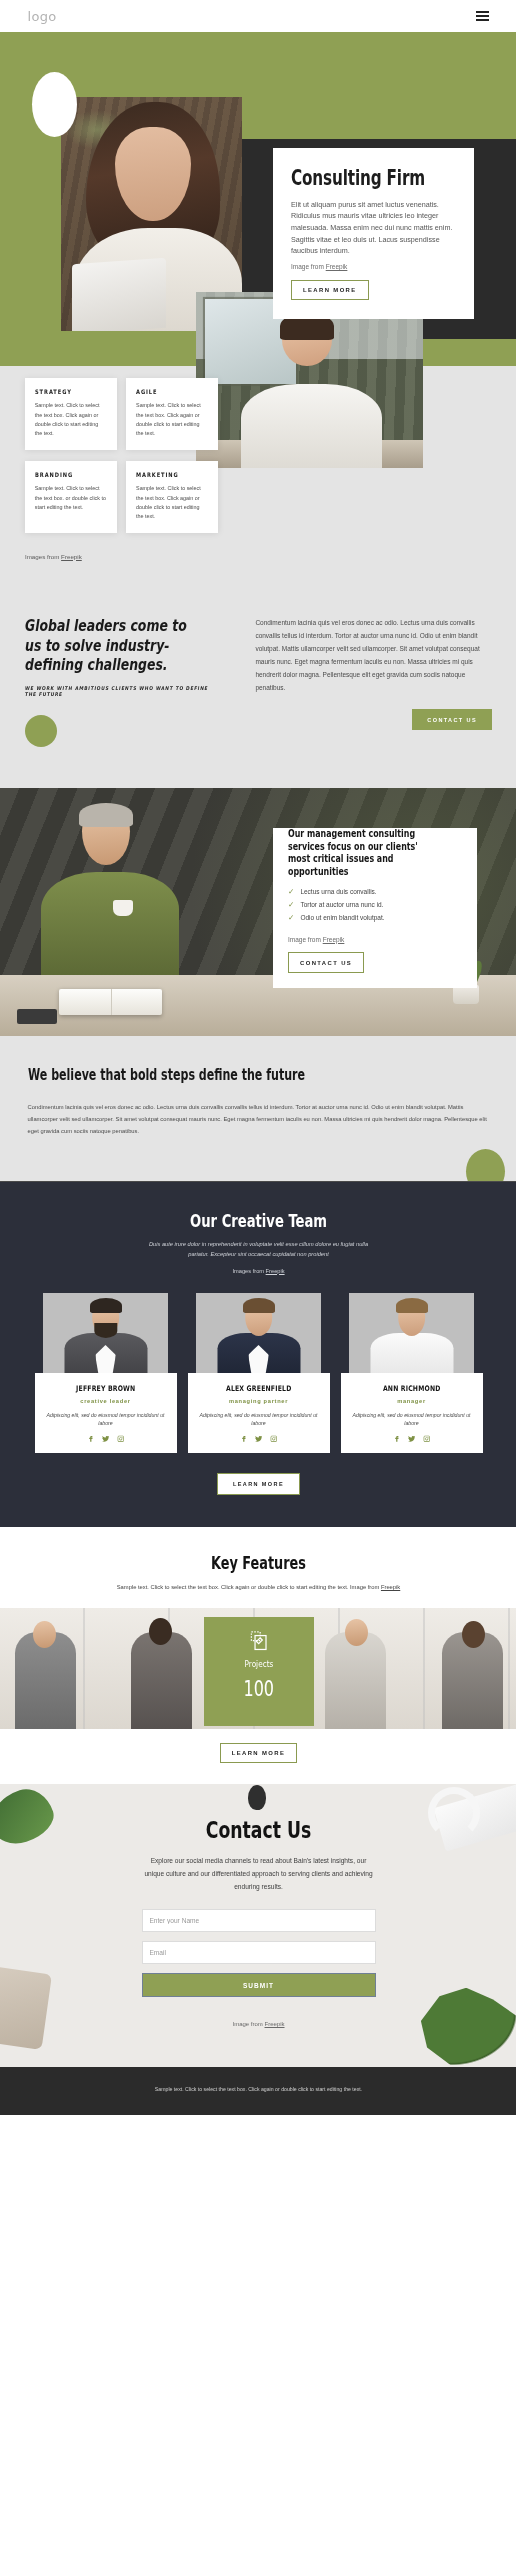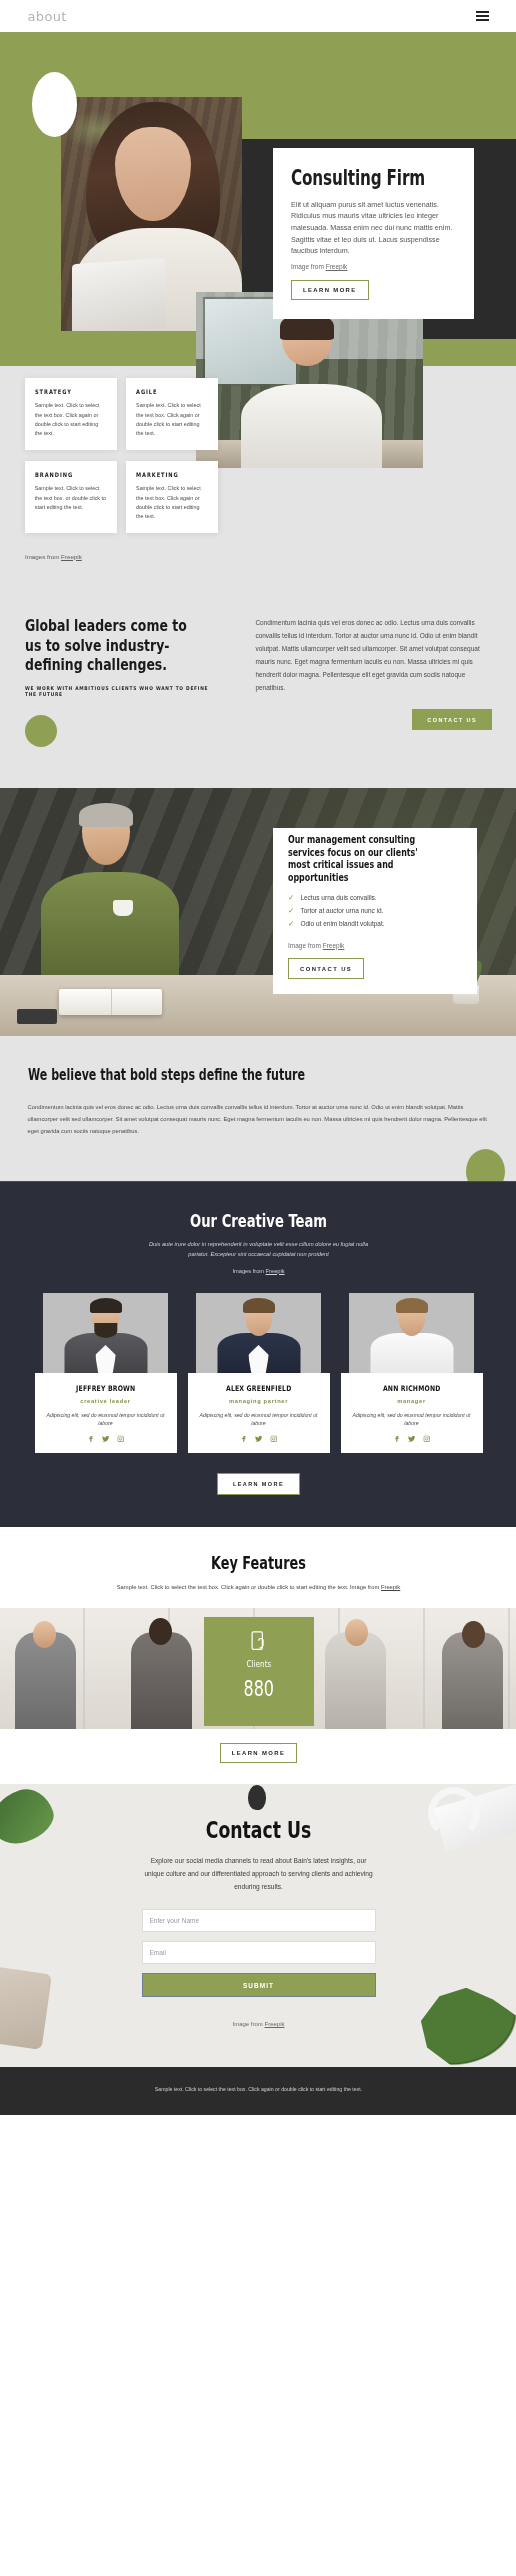--- a/index.html
+++ b/index.html
@@ -217,21 +217,21 @@
   .svc-credit a { color: #5a5a5a; text-decoration: underline; }
 
   
   .leaders {
     background: #e4e4e4;
     padding: 27.6px 25px 41px 25px;
     display: flex;
     gap: 23.4px;
     position: relative;
   }
-  .leaders-left { width: 207px; flex: none; }
+  .leaders-left { width: 207px; flex: none; font-style: italic; }
   .leaders h2 {
     font-family: "Liberation Sans Narrow","DejaVu Sans Condensed","Liberation Sans", sans-serif;
     font-size: 16.5px;
     font-weight: 700;
     line-height: 1.17;
     color: #1a1a1a;
     transform: scaleX(0.84);
     transform-origin: left center;
     margin-bottom: 11px;
   }
@@ -331,21 +331,21 @@
     background:#5e7a3c; border-radius: 50% 50% 30% 30%;
   }
   .mgmt .plant .leafa { left: 6.9px; transform: rotate(-22deg); }
   .mgmt .plant .leafb { left: 16.5px; }
   .mgmt .plant .leafc { left: 26px; transform: rotate(22deg); }
   .mgmt-card {
     position: absolute;
     left: 273px; top: 40px;
     width: 204px;
     background: #fff;
-    padding: 6px 15px 15px 15px;
+    padding: 0 15px 15px 15px;
     z-index: 6;
   }
   .mgmt-card h3 {
     font-family: "Liberation Sans Narrow","DejaVu Sans Condensed","Liberation Sans", sans-serif;
     font-size: 10px;
     font-weight: 700;
     line-height: 1.25;
     color: #161616;
     transform: scaleX(0.88);
     transform-origin: left center;
@@ -696,21 +696,21 @@
     padding: 18px 0 20.7px 0;
   }
   .site-footer p { font-size: 5.2px; line-height: 1.8; }
 </style>
 </head>
 <body>
 
 <div class="page">
 
   <header class="site-header">
-    <div class="logo-text">about</div>
+    <div class="logo-text">logo</div>
     <div class="burger">
       <span></span>
         <span></span>
         <span></span>
     </div>
   </header>
 
   <section class="hero">
     <div class="hero-circle"></div>
     <div class="hero-dark"></div>
@@ -927,26 +927,27 @@
         <div class="hd h1"></div>
           <div class="hd h2"></div>
           <div class="hd h3"></div>
           <div class="hd h4"></div>
         <div class="plant2"></div>
       </div>
       <div class="stats-row">
         <div class="stat">
           <div class="icn">
             <svg viewBox="0 0 32 32">
-                <rect x="7" y="4" width="14" height="24" rx="2"></rect>
-                <path d="M16 16c0-2 1.5-3 3-3s3 1 3 3v5c0 3-2 5-5 5"></path>
+                <rect x="11" y="9" width="15" height="19"></rect>
+                <path d="M6 4h12v12H6z" stroke-dasharray="2 2"></path>
+                <path d="M13 17l5-5 3 3-5 5z"></path>
               </svg>
           </div>
-          <div class="lab">Clients</div>
-          <div class="num">880</div>
+          <div class="lab">Projects</div>
+          <div class="num">100</div>
         </div>
       </div>
     </div>
   </section>
   <div class="keyf-cta">
     <button class="btn-outline">LEARN MORE</button>
   </div>
 
   <section class="contact">
     <div class="deco">

